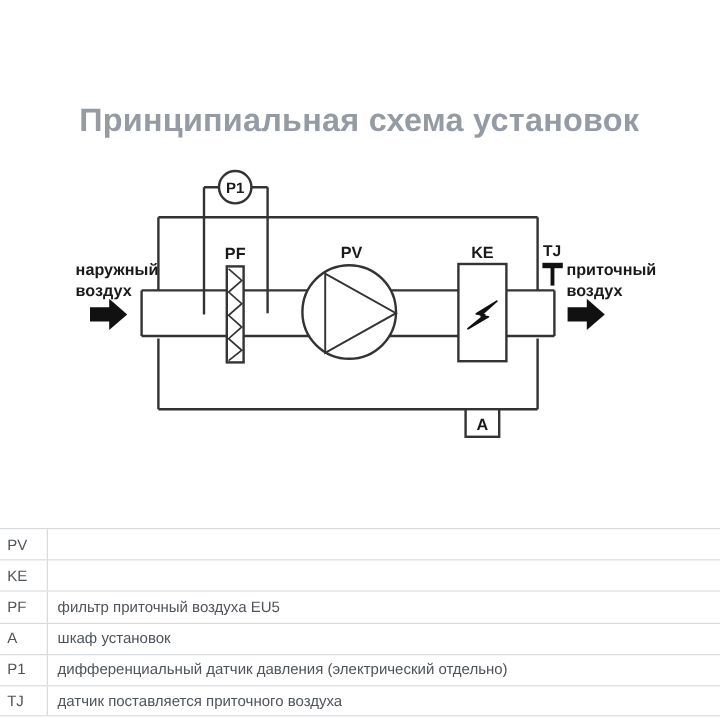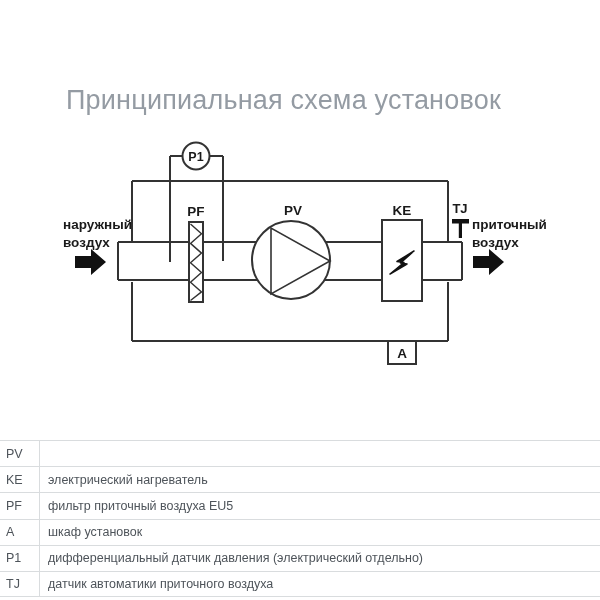--- a/index.html
+++ b/index.html
@@ -9,21 +9,21 @@
     font-family: "Liberation Sans", "DejaVu Sans", sans-serif;
     overflow: hidden;
     position: relative;
   }
   .page { position: relative; width: 600px; height: 600px; background: #fff; }
 
   .page-title {
     position: absolute;
     left: 66px; top: 85px;
     font-size: 27px;
-    font-weight: normal;
+    font-weight: bold;
     color: #949ba3;
     letter-spacing: 0.2px;
     white-space: nowrap;
   }
 
   .diagram-svg {
     position: absolute;
     left: 0; top: 0;
     width: 600px; height: 600px;
   }
@@ -132,33 +132,32 @@
       <polygon points="473,256 489,256 489,249 504,262 489,275 489,268 473,268" fill="#111111"></polygon>
     </g>
   </svg>
 
   <div class="legend-table">
     <div class="legend-row">
       <div class="legend-code">PV</div>
     </div>
     <div class="legend-row">
       <div class="legend-code">KE</div>
-      <div class="legend-desc">электрический нагреватель</div>
     </div>
     <div class="legend-row">
       <div class="legend-code">PF</div>
       <div class="legend-desc">фильтр приточный воздуха EU5</div>
     </div>
     <div class="legend-row">
       <div class="legend-code">A</div>
       <div class="legend-desc">шкаф установок</div>
     </div>
     <div class="legend-row">
       <div class="legend-code">P1</div>
       <div class="legend-desc">дифференциальный датчик давления (электрический отдельно)</div>
     </div>
     <div class="legend-row">
       <div class="legend-code">TJ</div>
-      <div class="legend-desc">датчик автоматики приточного воздуха</div>
+      <div class="legend-desc">датчик поставляется приточного воздуха</div>
     </div>
   </div>
 
 </div>
 
 </body></html>

